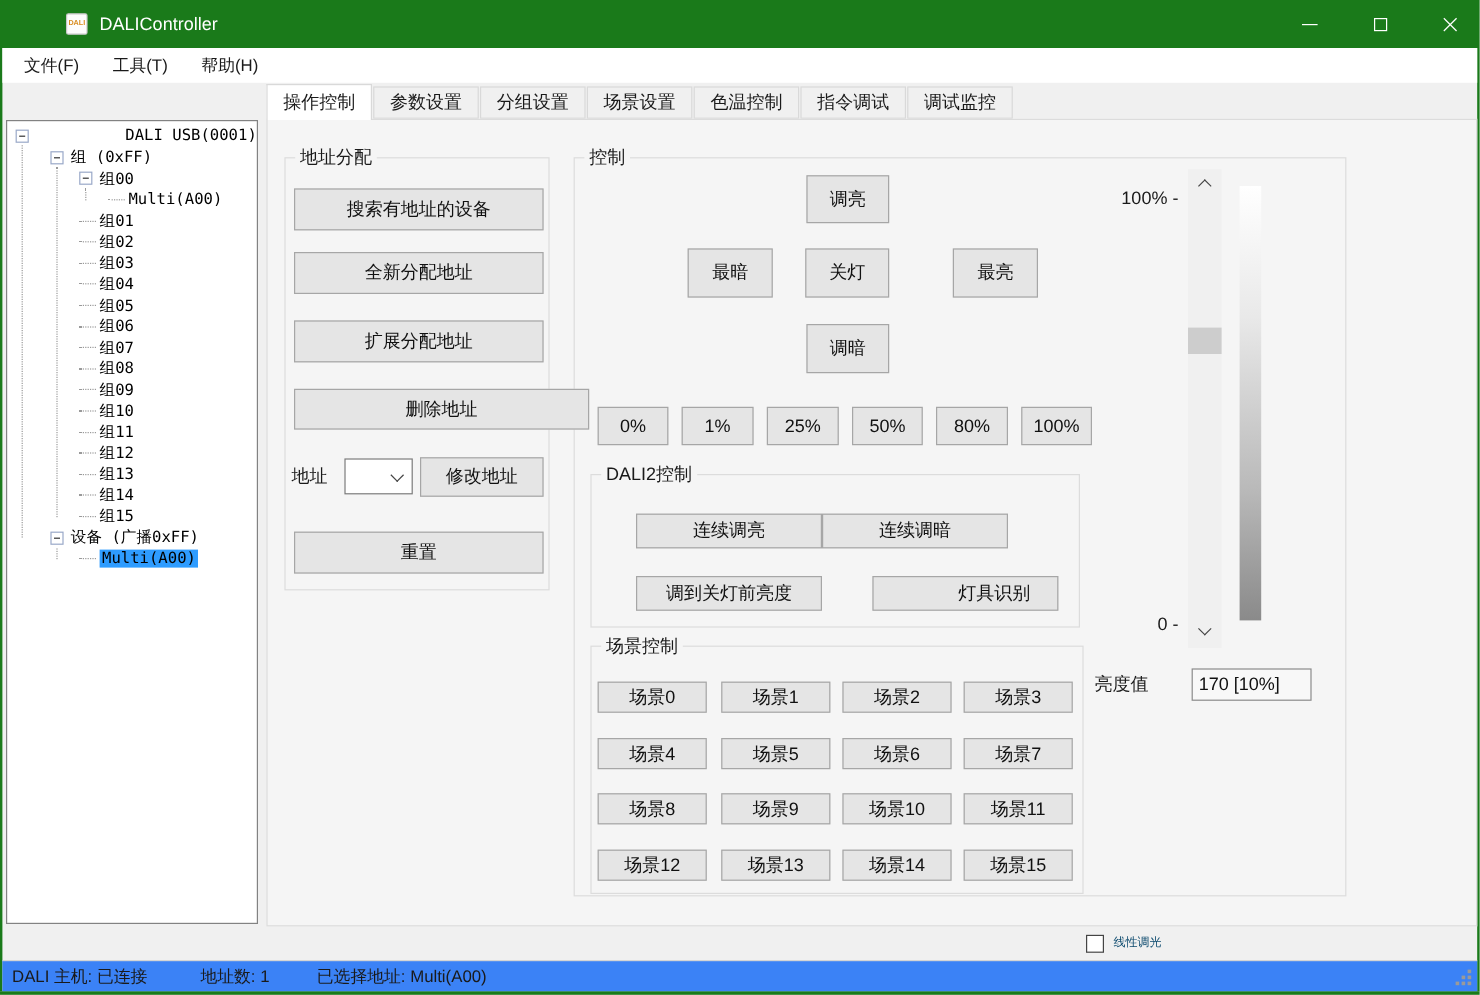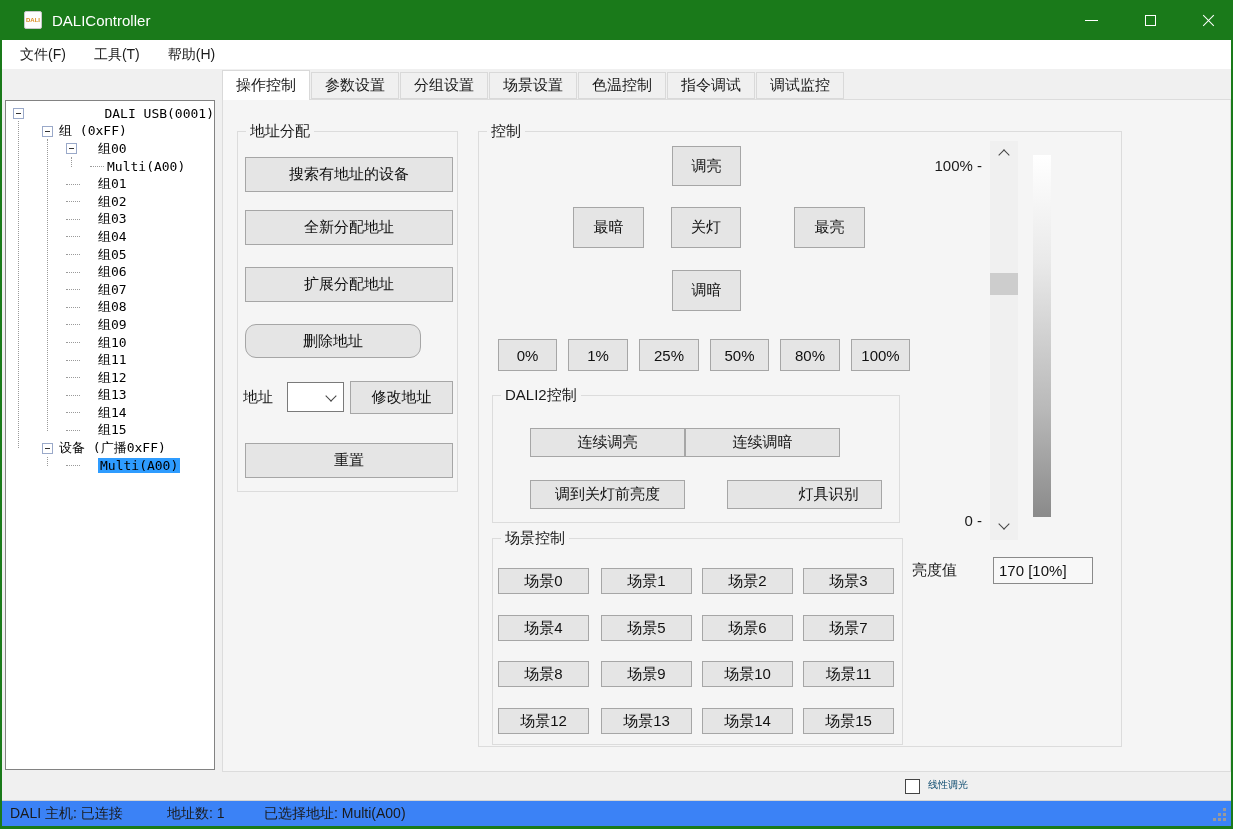--- a/index.html
+++ b/index.html
@@ -1,21 +1,21 @@
 <!DOCTYPE html>
 <html><head>
 <meta charset="utf-8">
 <style>
   * { margin:0; padding:0; box-sizing:border-box; }
   html,body { width:1233px; height:829px; overflow:hidden;
     font-family:"Liberation Sans", sans-serif; background:#f0f0f0; }
 
   
   #titlebar { position:absolute; left:0; top:0; width:1233px; height:40px;
-    background:#1a7a1a; display:flex; align-items:center; }
+    background:#1a7a1a; display:flex; align-items:center;padding-left:31px; }
   #app-icon { width:18px; height:18px; margin-left:24px; background:#fdfdfd;
     border-radius:2px; display:flex; align-items:center; justify-content:center;
     font-size:6px; font-weight:bold; color:#d98c1f; letter-spacing:0; overflow:hidden;
     border:1px solid #c8c8c8; }
   #window-title { color:#ffffff; font-size:15px; margin-left:10px; }
   .wctl { position:absolute; top:0; height:40px; width:46px; display:flex;
     align-items:center; justify-content:center; }
   .min-glyph { width:13px; height:1px; background:#fff; }
   .max-glyph { width:11px; height:11px; border:1px solid #fff; }
   .close-glyph { position:relative; width:15px; height:15px; }
@@ -33,21 +33,21 @@
   .menu-item { padding:0 14px; height:100%; display:flex; align-items:center; }
   .menu-item:first-child { margin-left:4px; }
 
   
   #tree-panel { position:absolute; left:5px; top:100px; width:210px; height:670px;
     background:#ffffff; border:1px solid #828282; overflow:hidden; }
   #tree-rows { position:absolute; left:0; top:4px; right:0; }
   .trow { height:17.6px; display:flex; align-items:center;
     font:13px "DejaVu Sans Mono", monospace; color:#000; white-space:pre; }
   .d0 { padding-left:7px;justify-content:space-between; } .d1 { padding-left:36px; }
-  .d2 { padding-left:60px;gap:15px; } .d3 { padding-left:84px; }
+  .d2 { padding-left:60px; } .d3 { padding-left:84px; }
   .exp { width:11px; height:11px; border:1px solid #9aa9c9; background:#fff;
     margin-right:6px; position:relative; flex:none; }
   .exp::after { content:""; position:absolute; left:2px; right:2px; top:4px; height:1px; background:#333; }
   .stub { width:14px; height:0; border-top:1px dotted #9a9a9a; margin-right:3px; flex:none; }
   .sel { background:#2e9cff; color:#000; padding:0 2px; }
   .trunk { position:absolute; width:0; border-left:1px dotted #9a9a9a; }
 
   
   .tab { position:absolute; top:72px; width:88px; height:27px; background:#f0f0f0;
     border:1px solid #d9d9d9; display:flex; align-items:center; justify-content:center;
@@ -159,21 +159,21 @@
 <div class="tab" style="left:667px;">指令调试</div>
 <div class="tab" style="left:756px;">调试监控</div>
 <div id="tab-page"></div>
 
 <div class="groupbox" style="left:237px; top:131px; width:221px; height:361px;">
   <span class="legend">地址分配</span>
 </div>
 <div class="btn" style="left:245px; top:157px; width:208px; height:35px;">搜索有地址的设备</div>
 <div class="btn" style="left:245px; top:210px; width:208px; height:35px;">全新分配地址</div>
 <div class="btn" style="left:245px; top:267px; width:208px; height:35px;">扩展分配地址</div>
-<div class="btn" style="left:245px; top:324px; width:176px; height:34px;border-radius:11px;">删除地址</div>
+<div class="btn" style="left:245px; top:324px; width:246px; height:34px;">删除地址</div>
 <div class="lbl" style="left:243px; top:388px;">地址</div>
 <div id="address-combo">
   <span></span>
   <span class="chev-down" style="right:8px; top:9px;"></span>
 </div>
 <div class="btn" style="left:350px; top:381px; width:103px; height:33px;">修改地址</div>
 <div class="btn" style="left:245px; top:443px; width:208px; height:35px;">重置</div>
 
 <div class="groupbox" style="left:478px; top:131px; width:644px; height:616px;">
   <span class="legend">控制</span>

